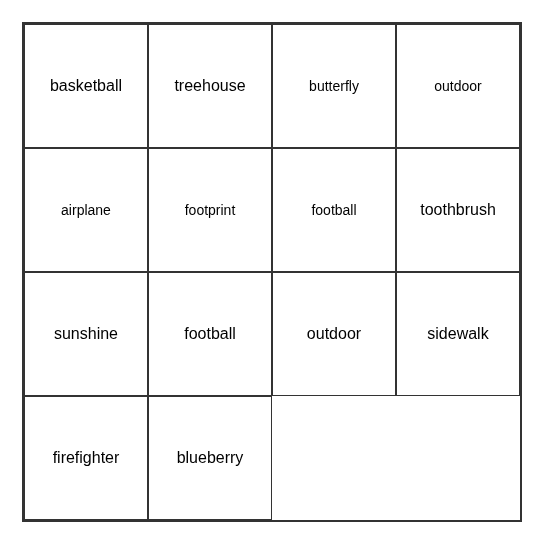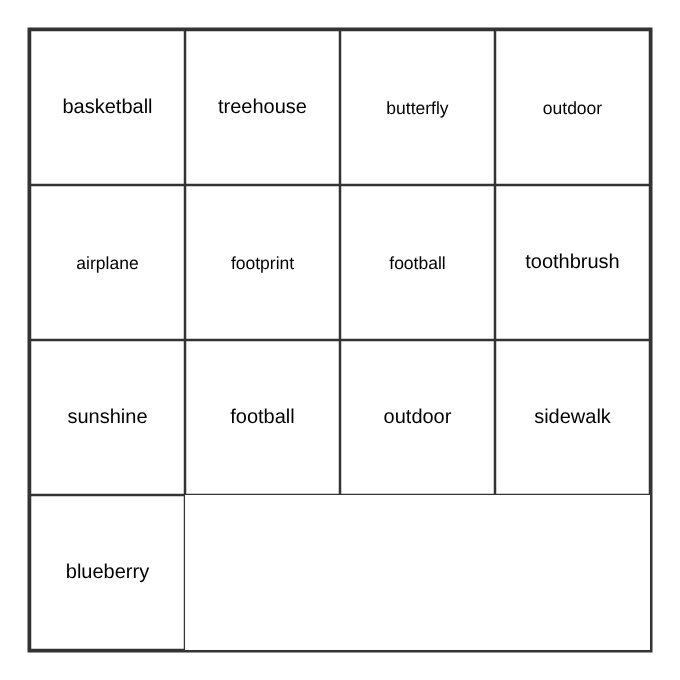--- a/index.html
+++ b/index.html
@@ -81,15 +81,18 @@
     <div class="bingo-cell">
       <span class="cell-text">football</span>
     </div>
     <div class="bingo-cell">
       <span class="cell-text">outdoor</span>
     </div>
     <div class="bingo-cell">
       <span class="cell-text">sidewalk</span>
     </div>
     <div class="bingo-cell">
+      <span class="cell-text">firefighter</span>
+    </div>
+    <div class="bingo-cell">
       <span class="cell-text">blueberry</span>
     </div>
   </div>
 
 </body></html>

